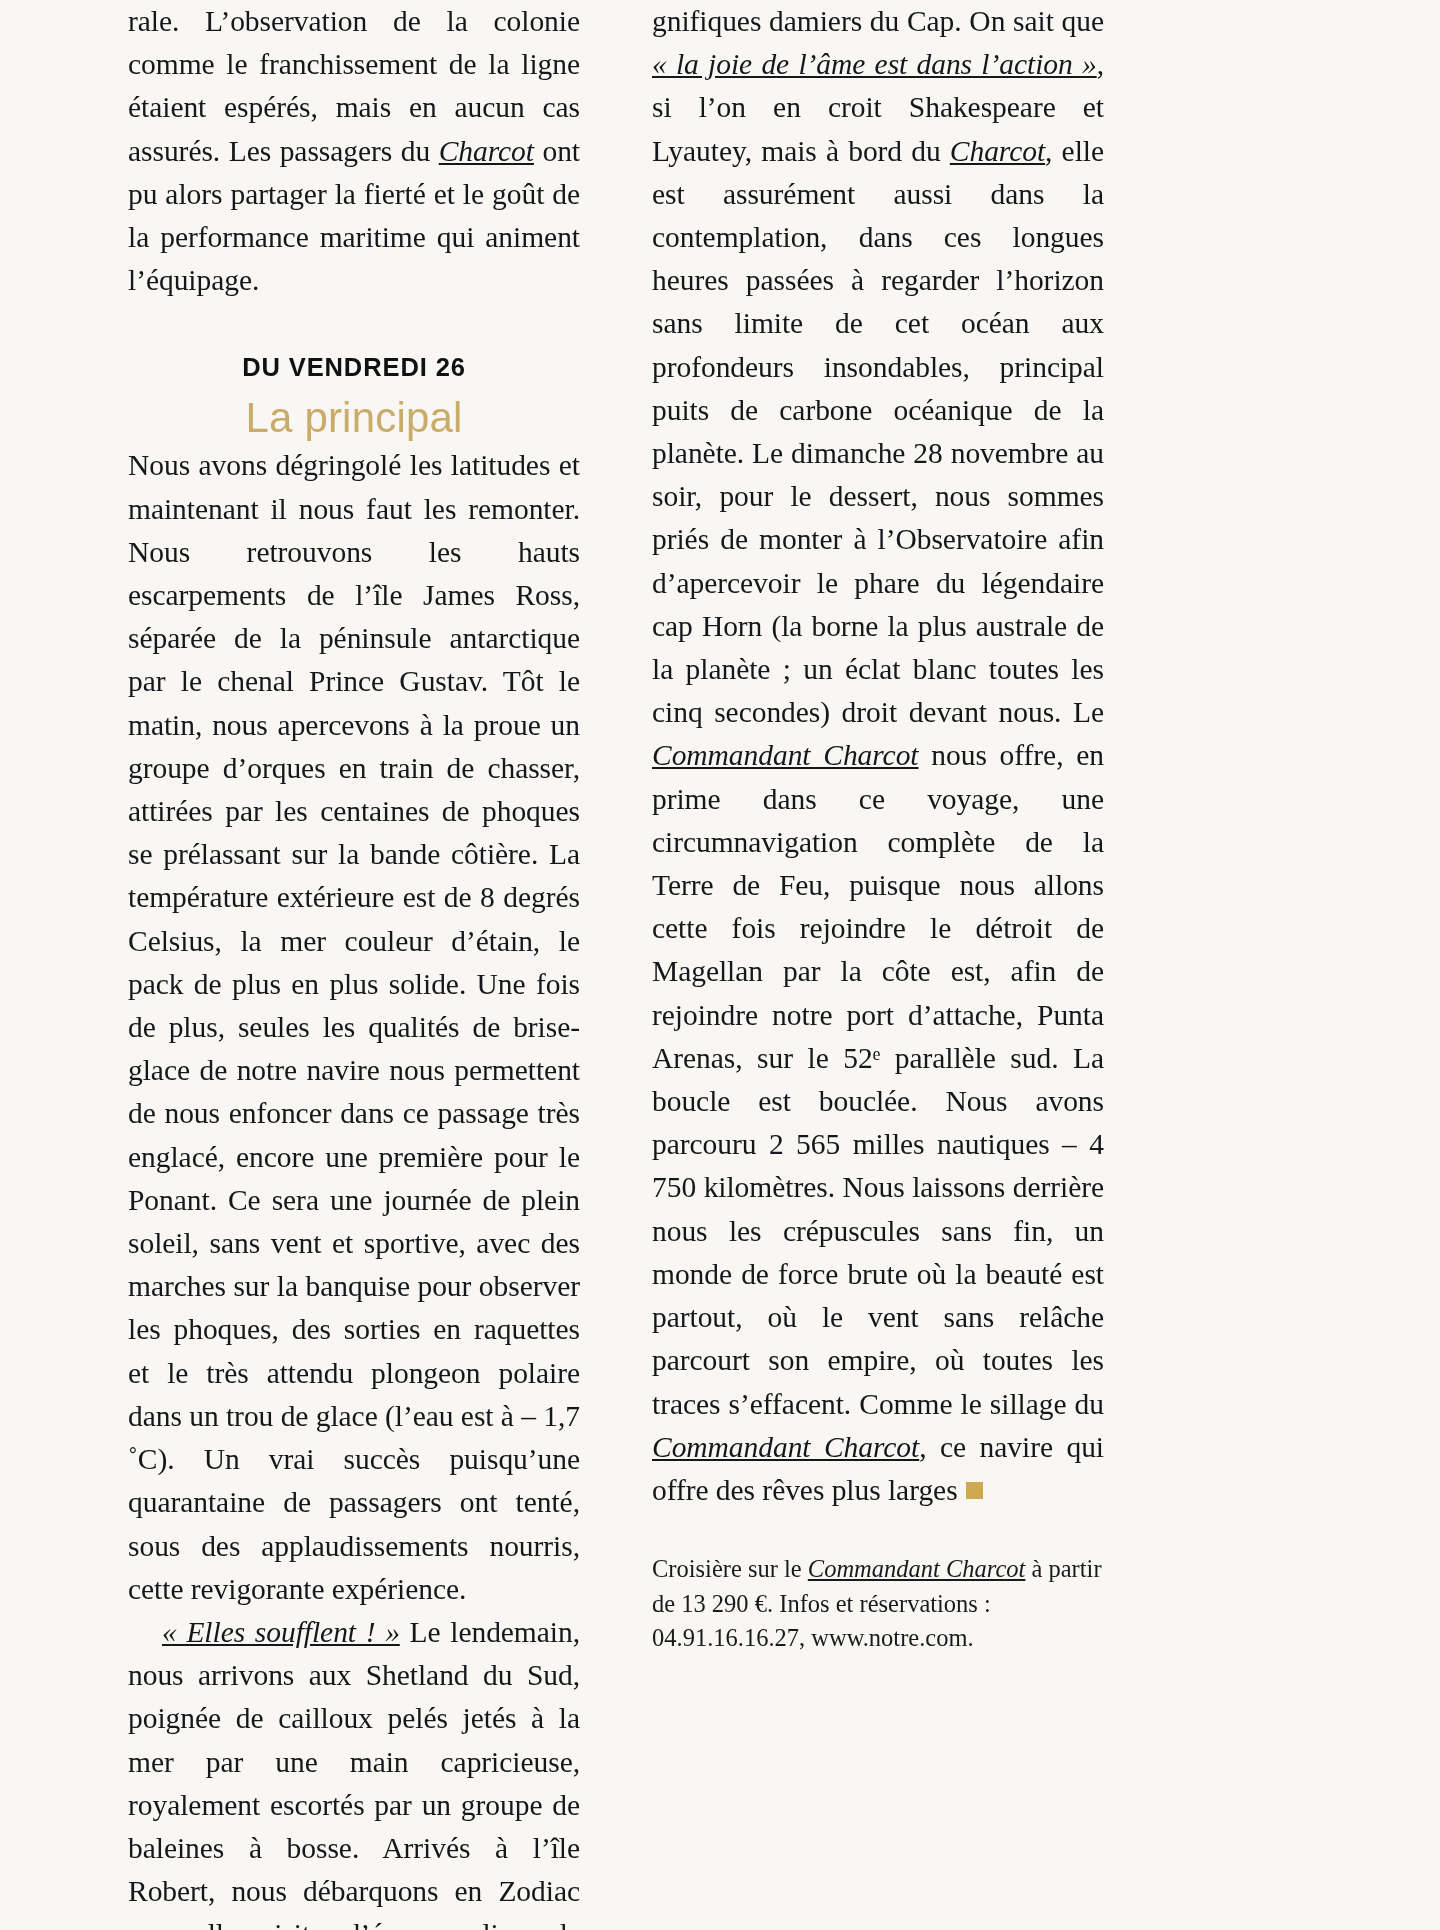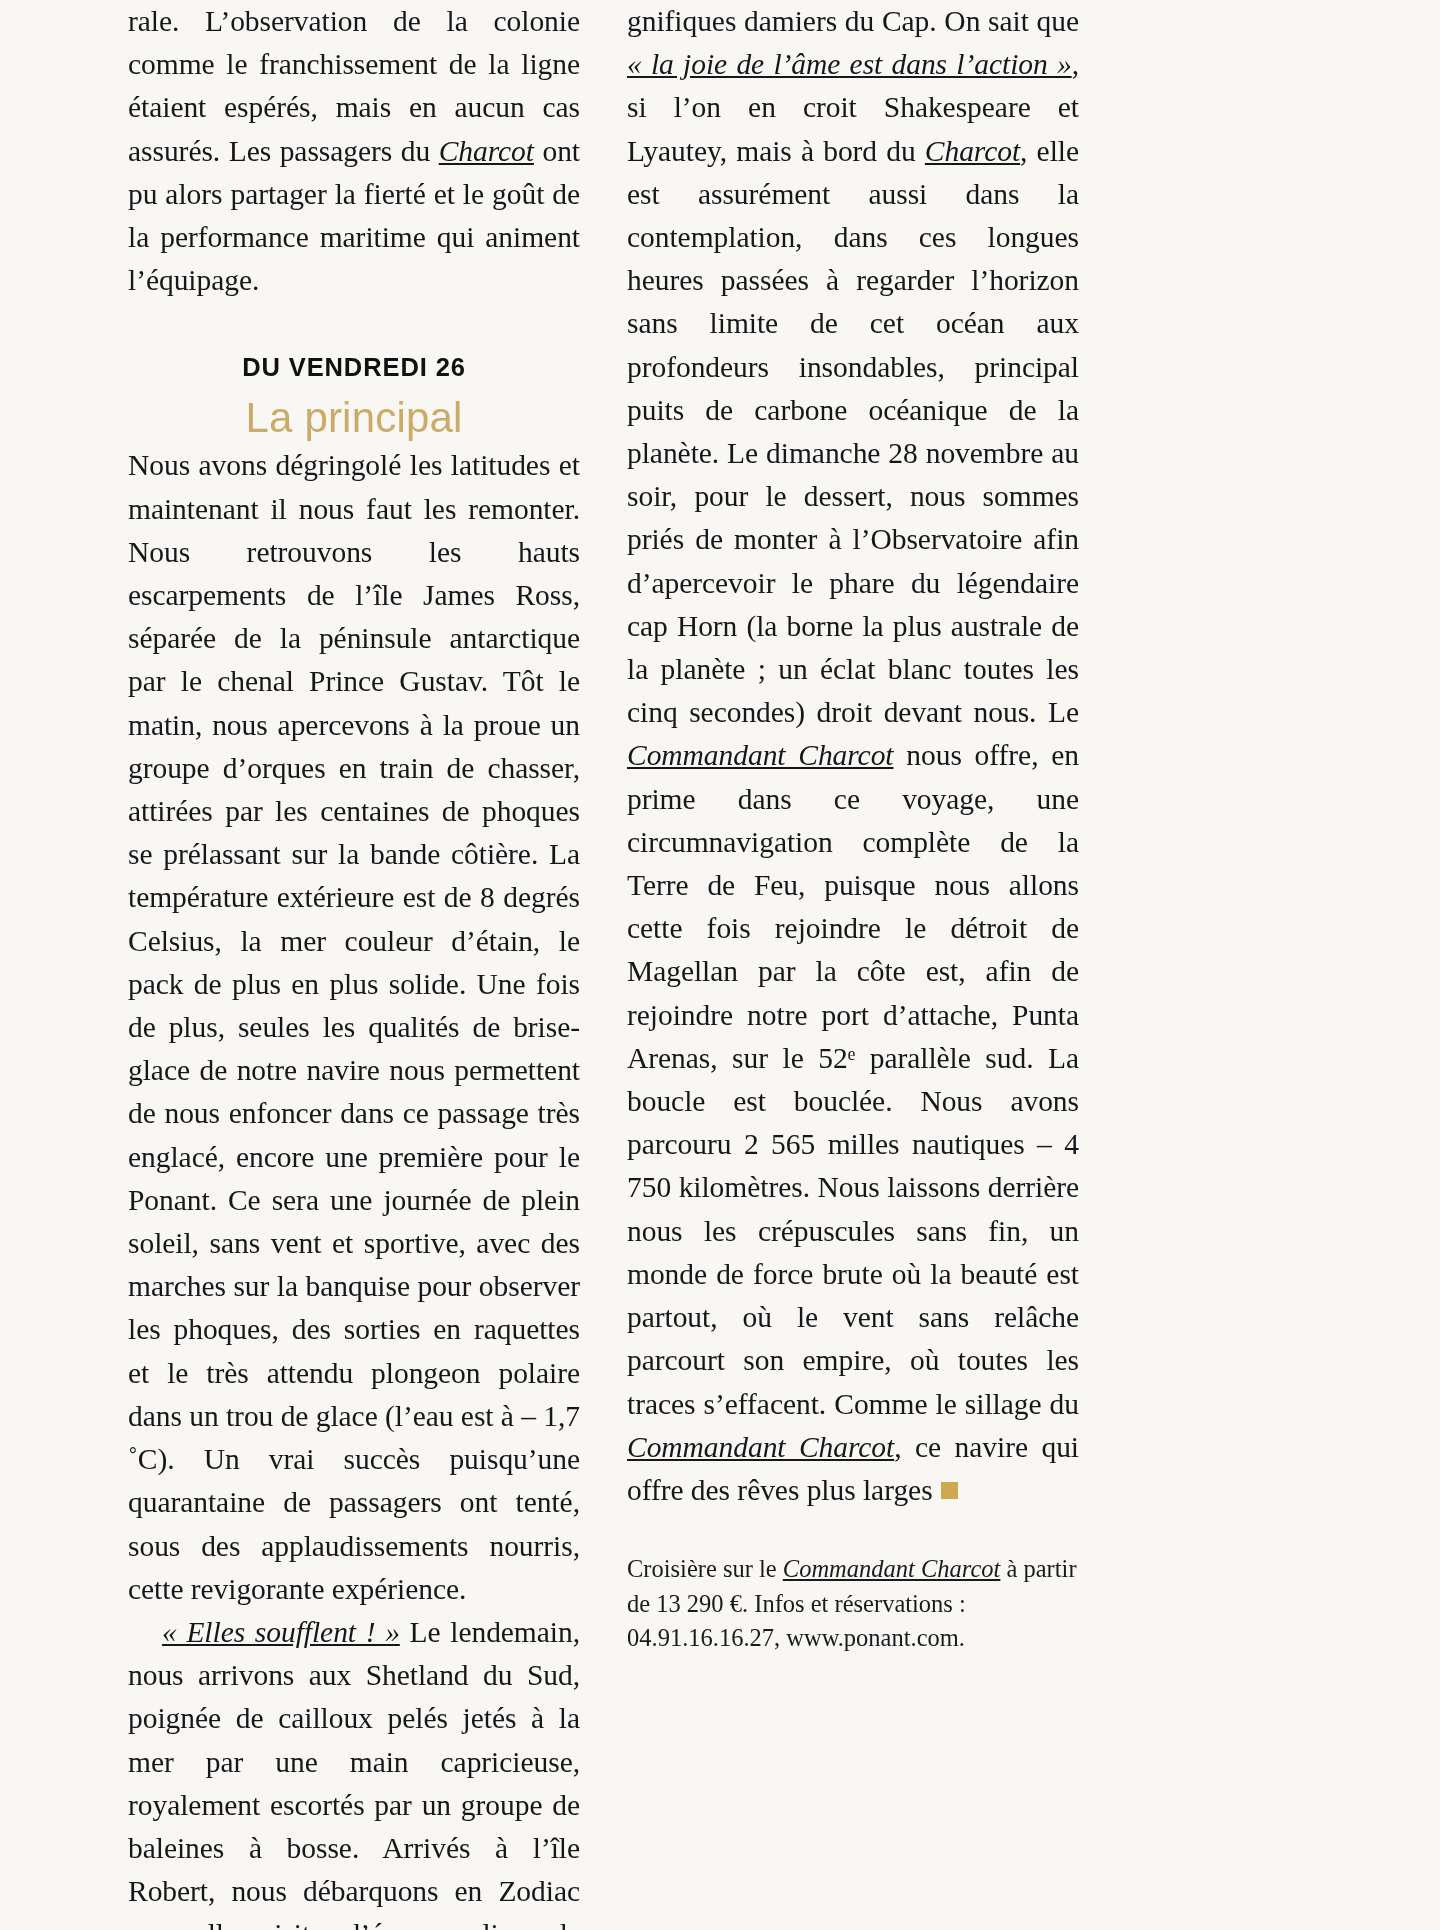--- a/index.html
+++ b/index.html
@@ -22,21 +22,21 @@
     height: 1930px;
     background: #f8f7f3;
   }
   .columns {
     position: absolute;
     left: 128px;
     top: 0px;
     width: 1190px;
     height: 1930px;
     display: flex;
-    gap: 47px;
+    gap: 72px;
     align-items: flex-start;
   }
   .col {
     width: 452px;
     flex: 0 0 452px;
   }
   p.body {
     margin: 0;
     font-size: 29.5px;
     line-height: 43.2px;
@@ -116,18 +116,18 @@
       <p class="body after-heading">Nous avons dégringolé les latitudes et maintenant il nous faut les remonter. Nous retrouvons les hauts escarpements de l’île James Ross, séparée de la péninsule antarctique par le chenal Prince Gustav. Tôt le matin, nous apercevons à la proue un groupe d’orques en train de chasser, attirées par les centaines de phoques se prélassant sur la bande côtière. La température extérieure est de 8 degrés Celsius, la mer couleur d’étain, le pack de plus en plus solide. Une fois de plus, seules les qualités de brise-glace de notre navire nous permettent de nous enfoncer dans ce passage très englacé, encore une première pour le Ponant. Ce sera une journée de plein soleil, sans vent et sportive, avec des marches sur la banquise pour observer les phoques, des sorties en raquettes et le très attendu plongeon polaire dans un trou de glace (l’eau est à – 1,7 ˚C). Un vrai succès puisqu’une quarantaine de passagers ont tenté, sous des applaudissements nourris, cette revigorante expérience.</p>
 
       <p class="body indent"><em>« Elles soufflent ! »</em><span> Le lendemain, nous arrivons aux Shetland du Sud, poignée de cailloux pelés jetés à la mer par une main capricieuse, royalement escortés par un groupe de baleines à bosse. Arrivés à l’île Robert, nous débarquons en Zodiac pour aller visiter d’énormes lions de mer, de gracieux manchots à jugulaire et leurs cousins papous à bec rouge. Le vent a forci. Le navire repart pour une nouvelle traversée agitée du Drake, accompagné par une escadrille de ma-</span></p>
 
     </div>
 
     <div class="col">
 
       <p class="body cont"><span>gnifiques damiers du Cap. On sait que </span><em>« la joie de l’âme est dans l’action »</em><span>, si l’on en croit Shakespeare et Lyautey, mais à bord du </span><em>Charcot</em><span>, elle est assurément aussi dans la contemplation, dans ces longues heures passées à regarder l’horizon sans limite de cet océan aux profondeurs insondables, principal puits de carbone océanique de la planète. Le dimanche 28 novembre au soir, pour le dessert, nous sommes priés de monter à l’Observatoire afin d’apercevoir le phare du légendaire cap Horn (la borne la plus australe de la planète ; un éclat blanc toutes les cinq secondes) droit devant nous. Le </span><em>Commandant Charcot</em><span> nous offre, en prime dans ce voyage, une circumnavigation complète de la Terre de Feu, puisque nous allons cette fois rejoindre le détroit de Magellan par la côte est, afin de rejoindre notre port d’attache, Punta Arenas, sur le 52ᵉ parallèle sud. La boucle est bouclée. Nous avons parcouru 2 565 milles nautiques – 4 750 kilomètres. Nous laissons derrière nous les crépuscules sans fin, un monde de force brute où la beauté est partout, où le vent sans relâche parcourt son empire, où toutes les traces s’effacent. Comme le sillage du </span><em>Commandant Charcot</em><span>, ce navire qui offre des rêves plus larges</span><span class="endmark"></span></p>
 
-      <p class="credits"><span>Croisière sur le </span><em>Commandant Charcot</em><span> à partir de 13 290 €. Infos et réservations :</span> <span>04.91.16.16.27, www.ponant.com.</span></p>
+      <p class="credits"><span>Croisière sur le </span><em>Commandant Charcot</em><span> à partir de 13 290 €. Infos et réservations :</span> <span>04.91.16.16.27, www.notre.com.</span></p>
 
     </div>
 
   </div>
 </div>
 
 </body></html>

